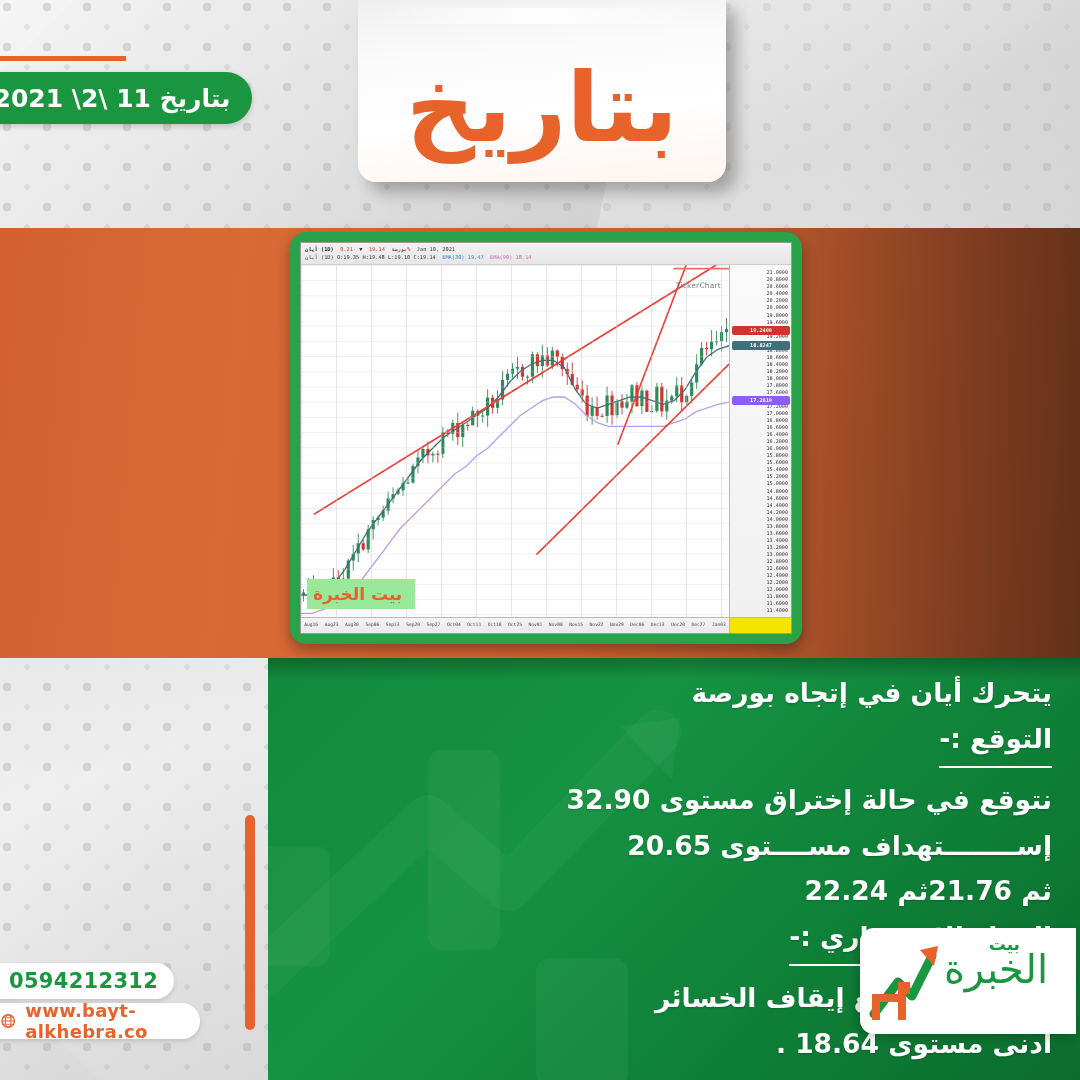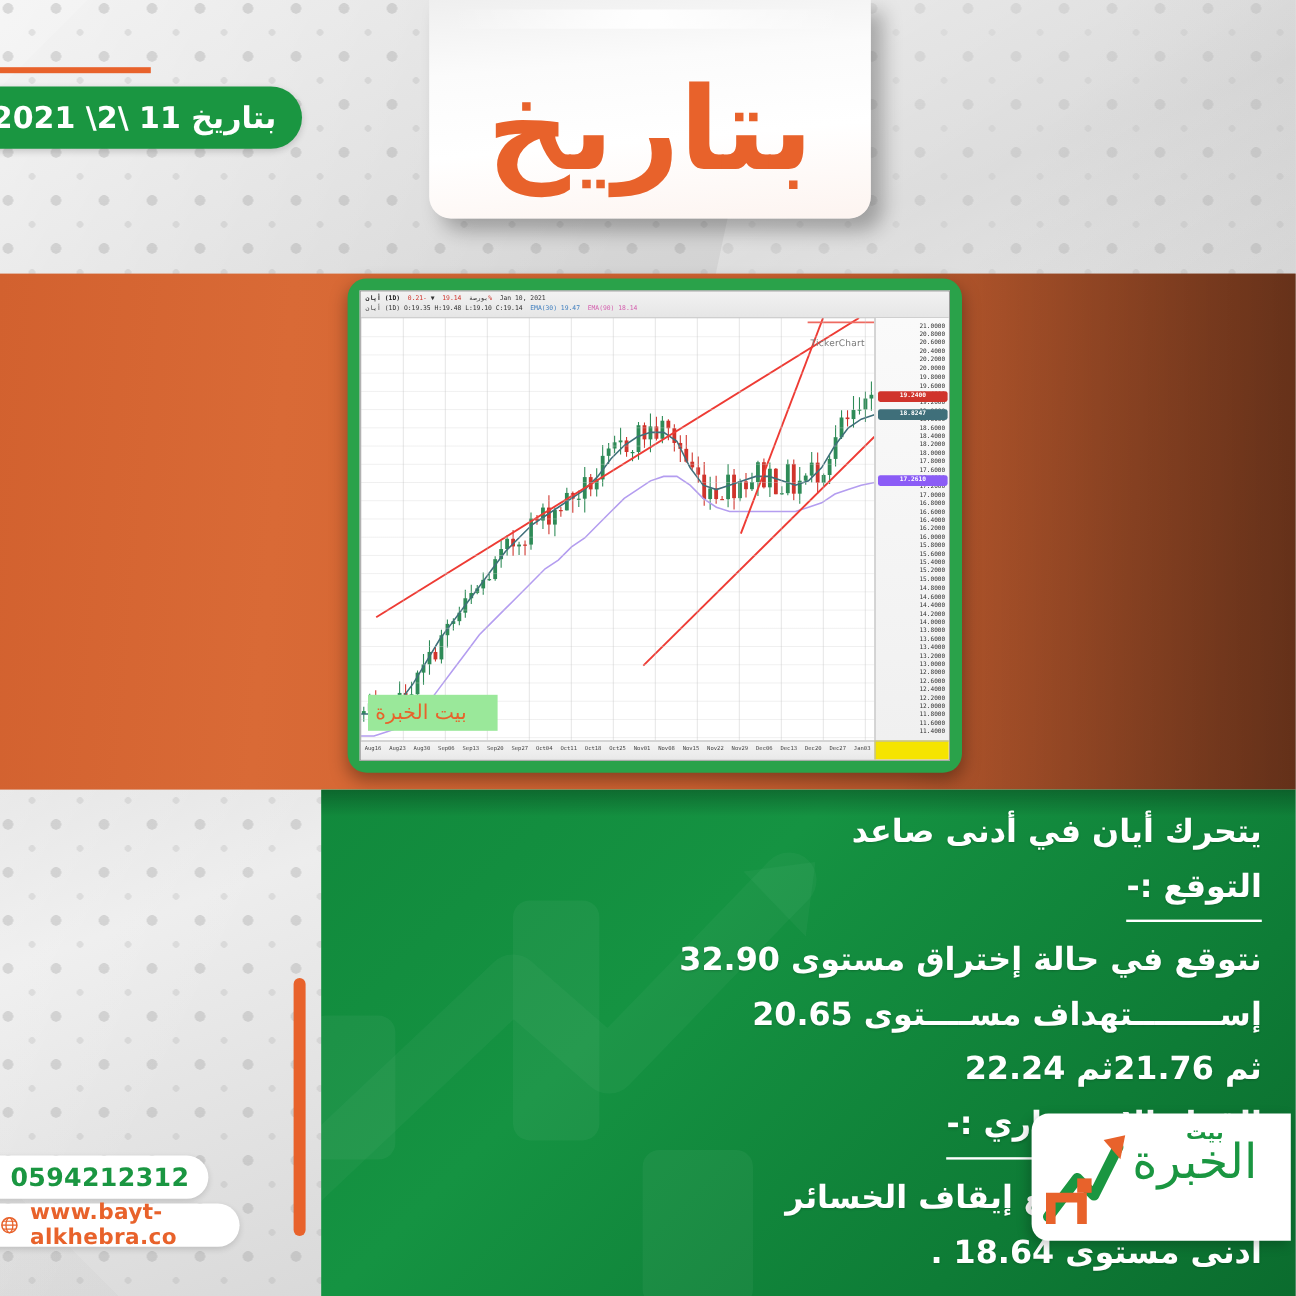--- a/index.html
+++ b/index.html
@@ -164,21 +164,21 @@
     font-size:7.5px; font-weight:normal; color:#7a7a7a; direction:ltr;
     letter-spacing:.2px;
     margin-top:12px;
   }
   .wm-house{
     position:absolute; left:6px; bottom:8px;
     width:108px; height:30px;
     background:#9ae89a;
     display:flex; align-items:center; justify-content:flex-end;
     padding-left:6px;
-    color:#e8622b; font-size:17px; font-weight:normal; direction:rtl;
+    color:#e8622b; font-size:17px; font-weight:bold; direction:rtl;
     overflow:hidden;
   }
 
   
   .green-panel {
     position:absolute; left:268px; top:658px; width:812px; height:422px;
     background:linear-gradient(135deg,#11893c 0%,#159342 35%,#0e7c36 75%,#0b6c2e 100%);
     overflow:hidden;
   }
   .gp-arrow{
@@ -557,21 +557,21 @@
 
     <svg class="gp-arrow" viewBox="0 0 560 330">
       <path d="M20 300 L200 130 L280 200 L430 45" stroke="rgba(255,255,255,.07)" stroke-width="46" fill="none" stroke-linecap="round" stroke-linejoin="round"></path>
       <path d="M392 38 L452 30 L444 92 Z" fill="rgba(255,255,255,.07)"></path>
     </svg>
     <div class="gp-bar" style="left:160px; top:92px;  width:72px; height:200px;"></div>
     <div class="gp-bar" style="left:-10px; top:188px; width:72px; height:120px;"></div>
     <div class="gp-bar" style="left:268px; top:300px; width:92px; height:130px;"></div>
 
     <div class="text-block" id="analysis-text">
-        <div class="line">يتحرك أيان في أدنى صاعد</div>
+        <div class="line">يتحرك أيان في إتجاه بورصة</div>
         <div class="heading-wrap"><div class="line heading" style="margin-bottom: 0px;">التوقع :-</div></div>
         <div class="line">نتوقع  في حالة إختراق مستوى 32.90</div>
         <div class="line">إســــــــتهداف مســــتوى 20.65</div>
         <div class="line">ثم 21.76ثم 22.24</div>
         <div class="heading-wrap"><div class="line heading" style="margin-bottom: 0px;">القرار الإستثماري :-</div></div>
         <div class="line">الشراء مع وضع إيقاف الخسائر</div>
         <div class="line">أدنى مستوى 18.64 .</div>
       </div>
   </div>
 

